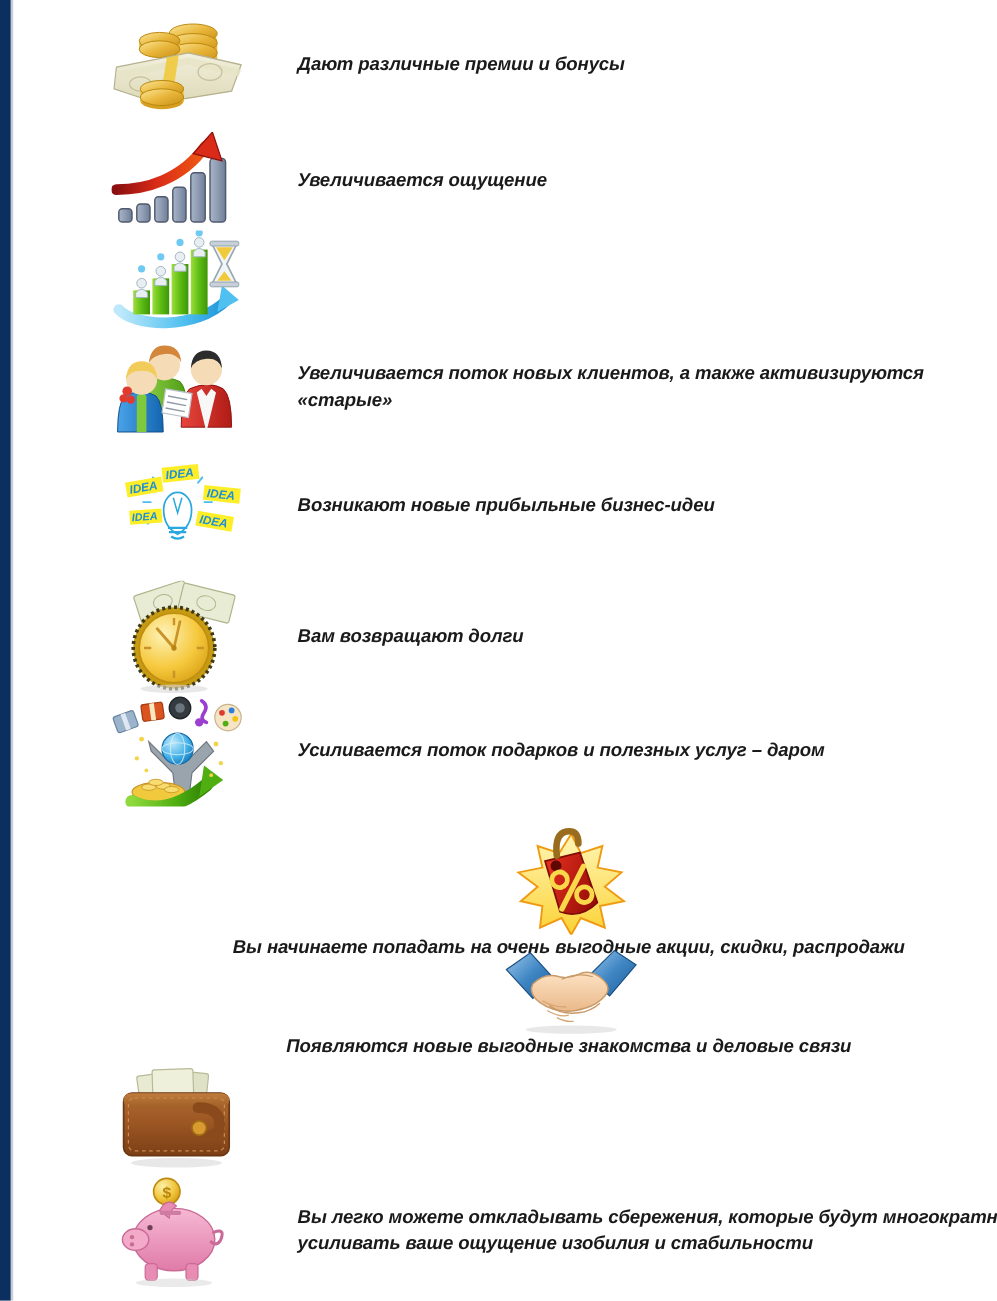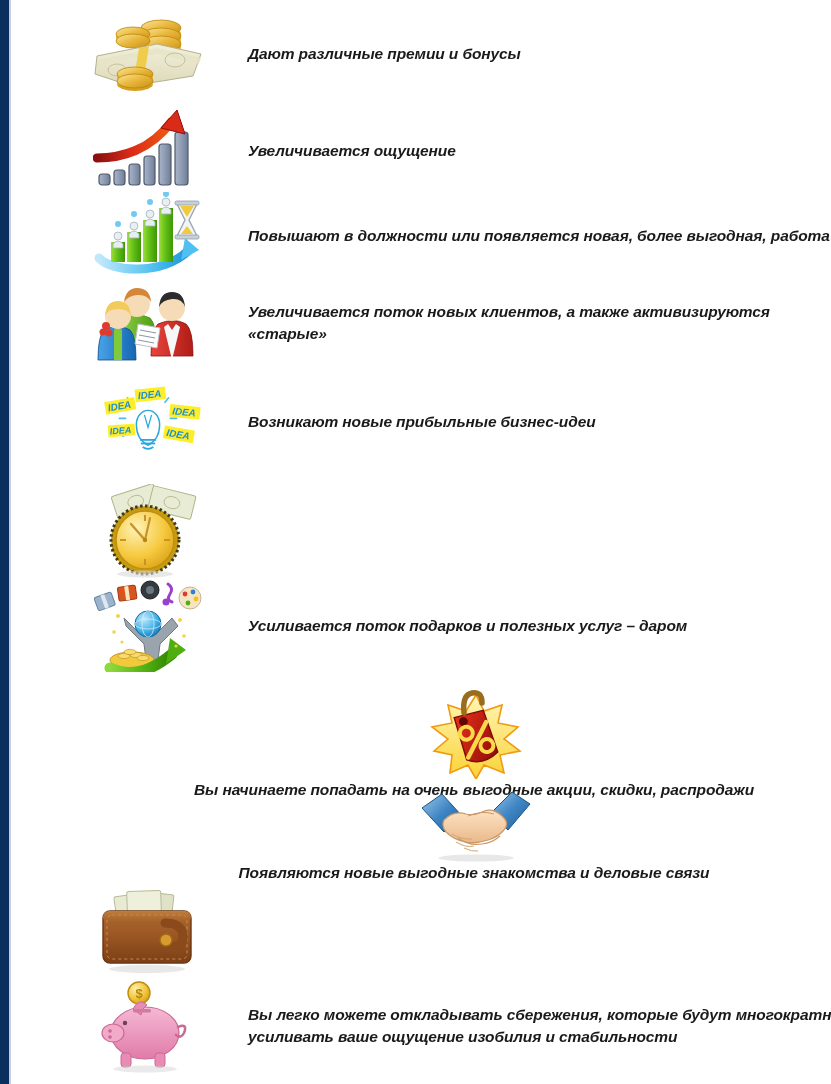--- a/index.html
+++ b/index.html
@@ -218,21 +218,20 @@
 
         <g>
           <path d="M88 12 h20 l-8 16 l8 16 h-20 l8 -16 z" fill="#f2f5f7" stroke="#9aa8b2" stroke-width="1.4"></path>
           <rect x="86" y="9" width="24" height="4" rx="1.5" fill="#c7d0d6" stroke="#8fa0ab" stroke-width="0.8"></rect>
           <rect x="86" y="43" width="24" height="4" rx="1.5" fill="#c7d0d6" stroke="#8fa0ab" stroke-width="0.8"></rect>
           <path d="M91 14 h14 l-7 11 z" fill="#f0c93c"></path>
           <path d="M92 42 h12 l-6 -8 z" fill="#f0c93c"></path>
         </g>
       </svg>
     </div>
-    <div class="benefit-text">Повышают в должности или появляется новая, более выгодная, работа</div>
   </div>
 
   <div class="benefit-row r3">
     <div class="benefit-icon">
       <svg width="112" height="86" viewBox="0 0 112 86">
         <defs>
           <linearGradient id="blueP" x1="0" y1="0" x2="1" y2="0">
               <stop offset="0" stop-color="#4aa3e8"></stop>
               <stop offset="1" stop-color="#1466b0"></stop>
             </linearGradient>
@@ -361,20 +360,21 @@
             <line x1="27" y1="56" x2="33" y2="56"></line>
             <line x1="71" y1="56" x2="77" y2="56"></line>
           </g>
           <line x1="52" y1="56" x2="38" y2="40" stroke="#c9932a" stroke-width="2.4" stroke-linecap="round"></line>
           <line x1="52" y1="56" x2="57" y2="34" stroke="#c9932a" stroke-width="2.2" stroke-linecap="round"></line>
           <circle cx="52" cy="56" r="2.2" fill="#b88515"></circle>
         </g>
         <ellipse cx="52" cy="90" rx="28" ry="3.5" fill="#d8d8d8" opacity="0.6"></ellipse>
       </svg>
     </div>
+    <div class="benefit-text">Вам возвращают долги</div>
   </div>
 
   <div class="benefit-row r6">
     <div class="benefit-icon">
       <svg width="120" height="92" viewBox="0 0 120 92">
         <defs>
           <linearGradient id="grnArr" x1="0" y1="0" x2="1" y2="0">
             <stop offset="0" stop-color="#8ed93c"></stop>
               <stop offset="0.6" stop-color="#4fae10"></stop>
               <stop offset="1" stop-color="#2f8205"></stop>

